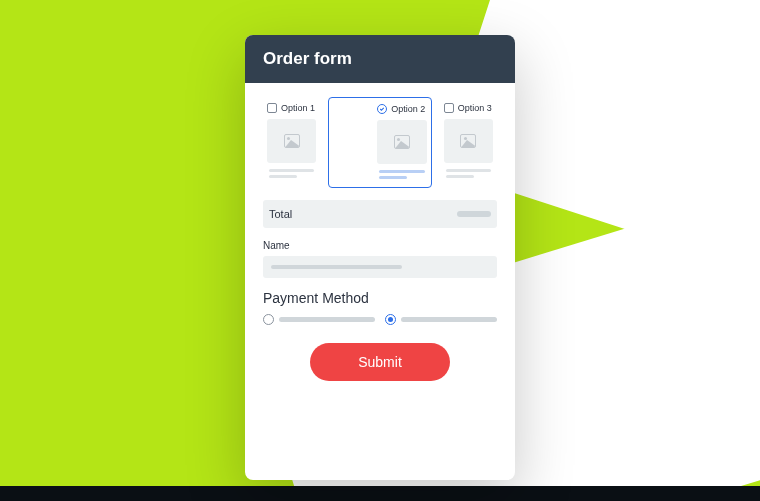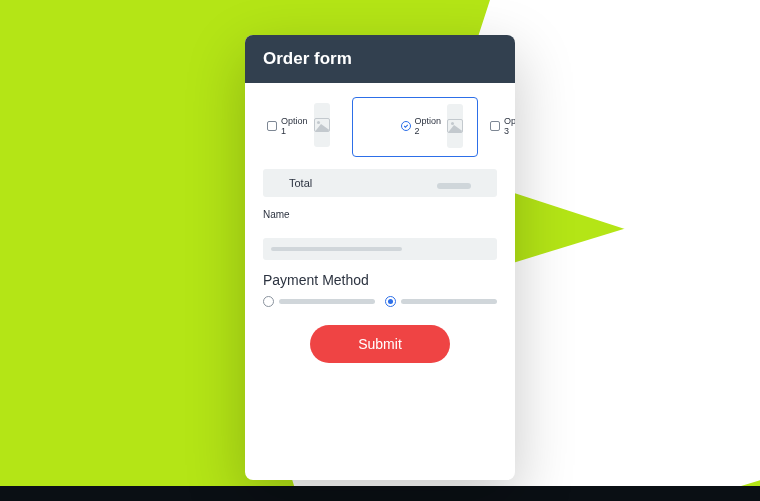--- a/index.html
+++ b/index.html
@@ -75,21 +75,21 @@
       flex: 1;
     }
     .options-row {
       display: flex;
       gap: 8px;
       justify-content: space-between;
     }
     .option {
       flex: 1;
       display: flex;
-      flex-direction: row;
+      flex-direction: column;
       gap: 6px;
       padding: 6px 4px 8px;
       border-radius: 4px;
       cursor: pointer;
     }
     .option.selected {
       border: 1.5px solid #2d6fe8;
       padding-left: 48px;
     }
     .option-label {
@@ -172,42 +172,42 @@
     }
     .line.short {
       width: 62%;
     }
     .option.selected .line {
       background: #b8cff5;
     }
     .total-row {
       background: #eef1f2;
       border-radius: 3px;
-      padding: 8px 26px;
-      display: flex;
-      align-items: flex-end;
+      padding: 8px 6px;
+      display: flex;
+      align-items: center;
       justify-content: space-between;
       font-size: 11px;
       color: #2c3340;
     }
     .total-value {
       width: 34px;
       height: 6px;
       background: #cfd6da;
       border-radius: 3px;
     }
     .fields-row {
       display: flex;
       gap: 10px;
     }
     .field {
       flex: 1;
       display: flex;
       flex-direction: column;
-      gap: 18px;
+      gap: 5px;
     }
     .field-label {
       font-size: 10px;
       color: #2c3340;
     }
     .field-input {
       background: #eef1f2;
       border-radius: 3px;
       height: 22px;
       display: flex;

